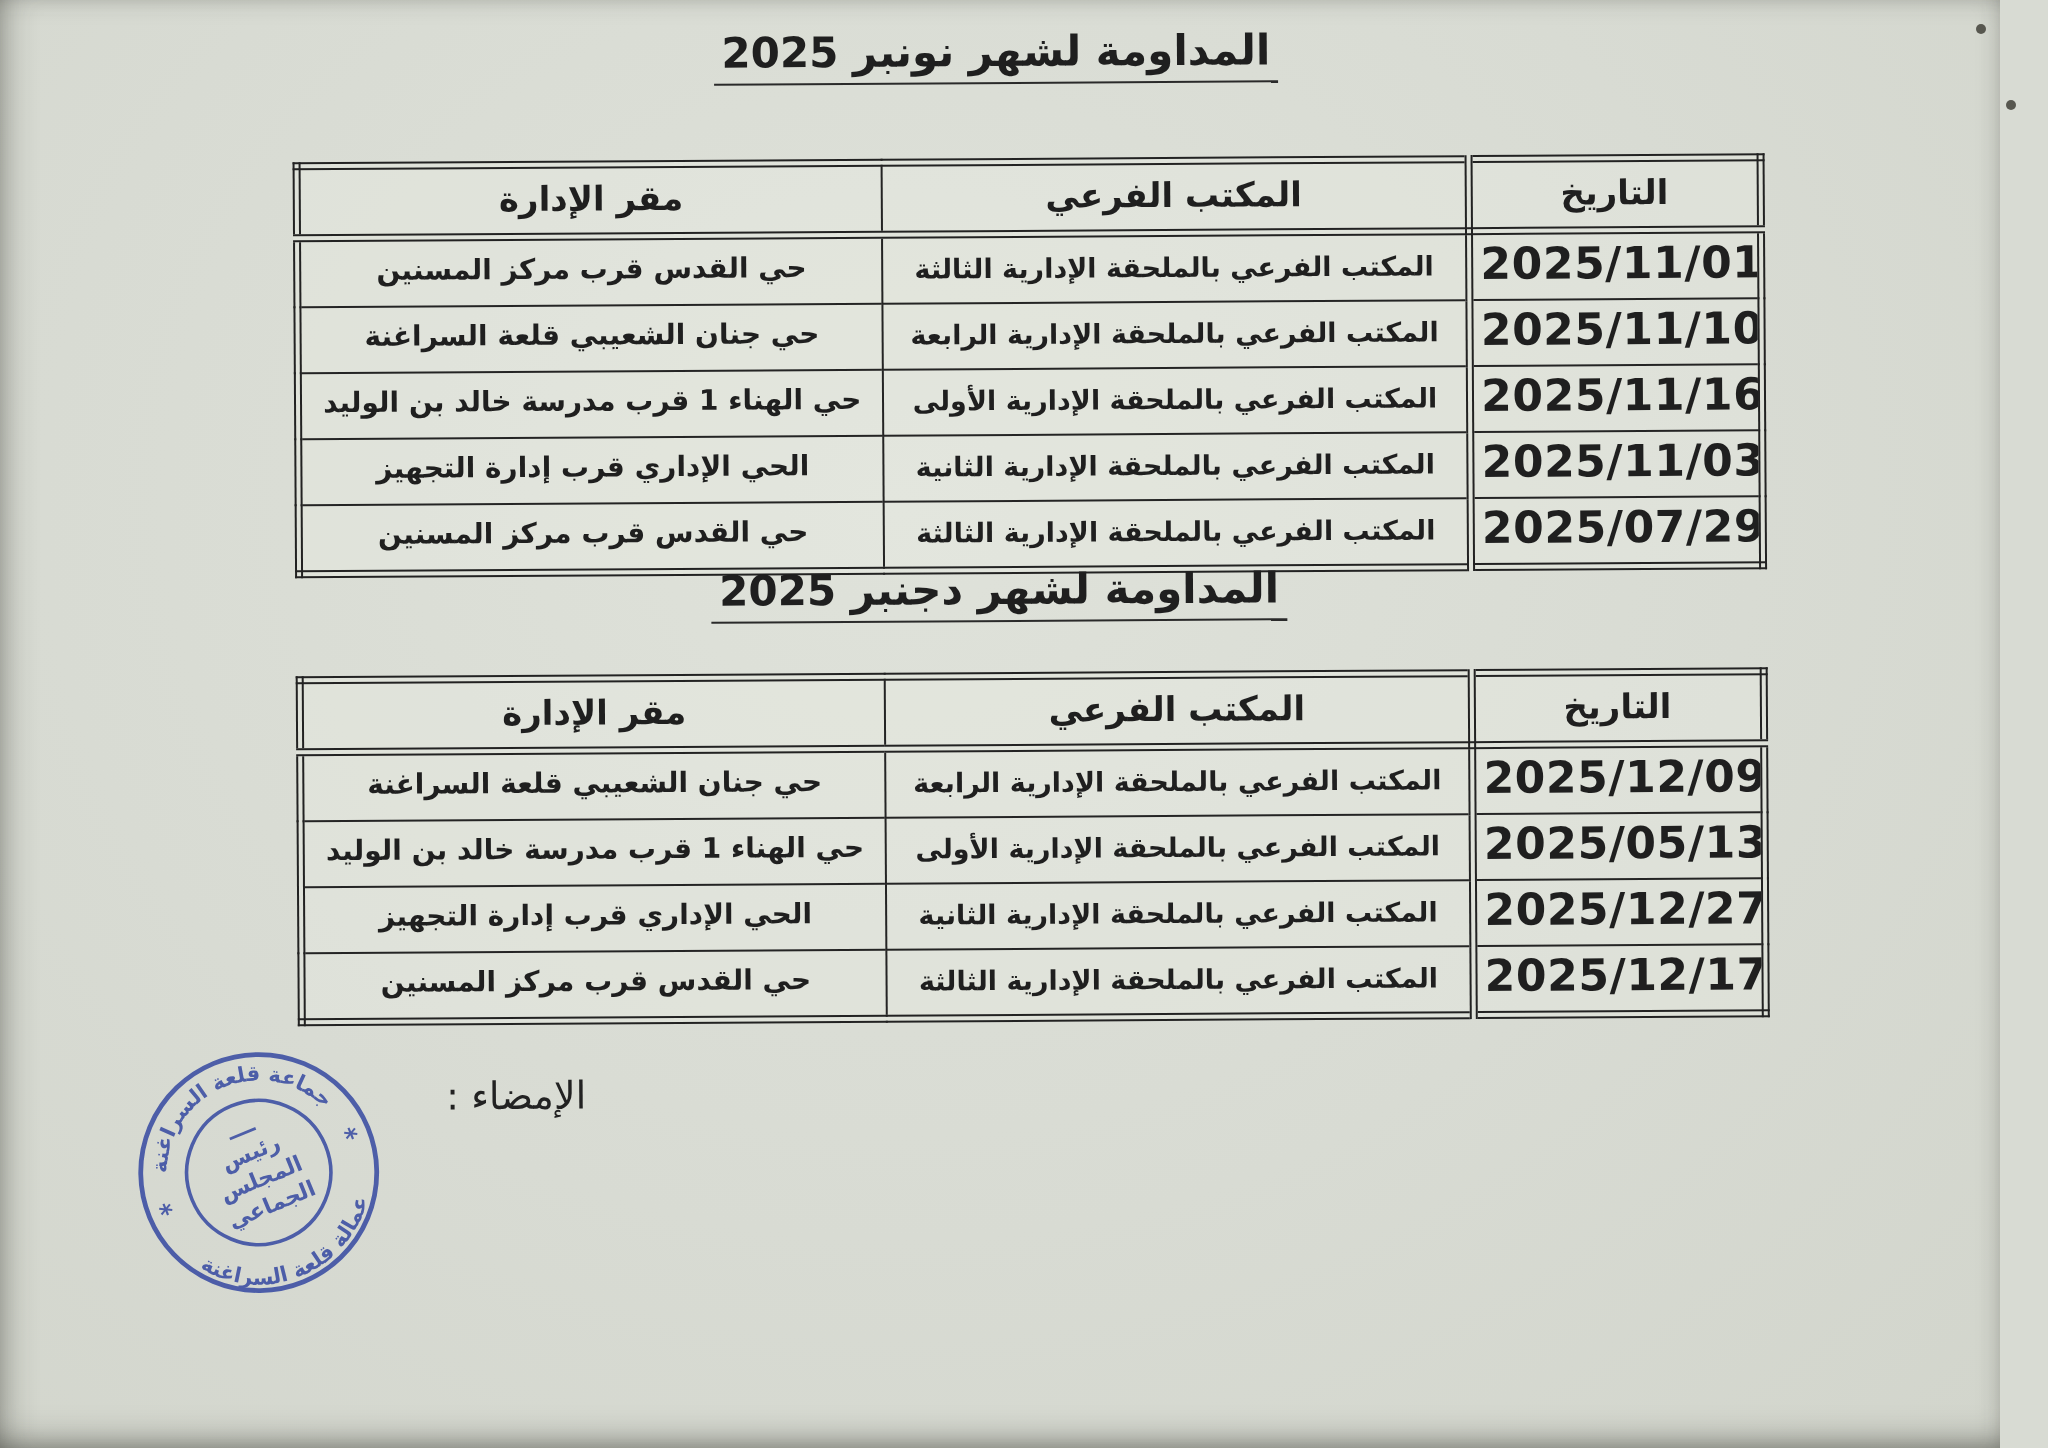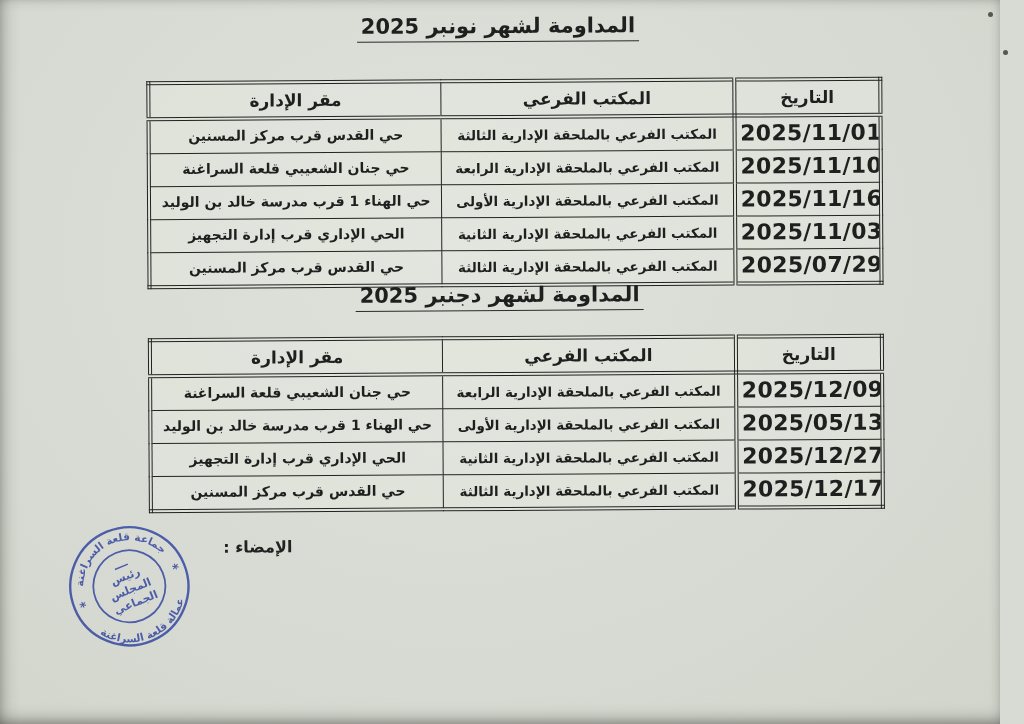--- a/index.html
+++ b/index.html
@@ -55,21 +55,21 @@
   .sched th{font-size:17px;border-bottom:4px double #222;}
   .sched tr > *:nth-child(1){border-left:4px double #222;}
   .col-date{width:20%;}
   .col-branch{width:40%;}
   .col-hq{width:40%;}
   td.cell-date{direction:ltr;font-size:22px;letter-spacing:.3px;margin-top:12px;}
   td.cell-branch{font-size:13.5px;}
   td.cell-hq{font-size:14px;}
   .signature{
     position:absolute;left:222px;top:536px;
-    direction:rtl;font-size:16px;font-weight:bold;
+    direction:rtl;font-size:19px;font-weight:normal;
     color:#222;
   }
   .stamp{
     position:absolute;left:58px;top:514px;
     width:140px;height:140px;
     transform:rotate(-22deg);
     opacity:.88;
   }
   .stamp text{font-family:"DejaVu Sans",sans-serif;font-weight:bold;}
   .dot{

